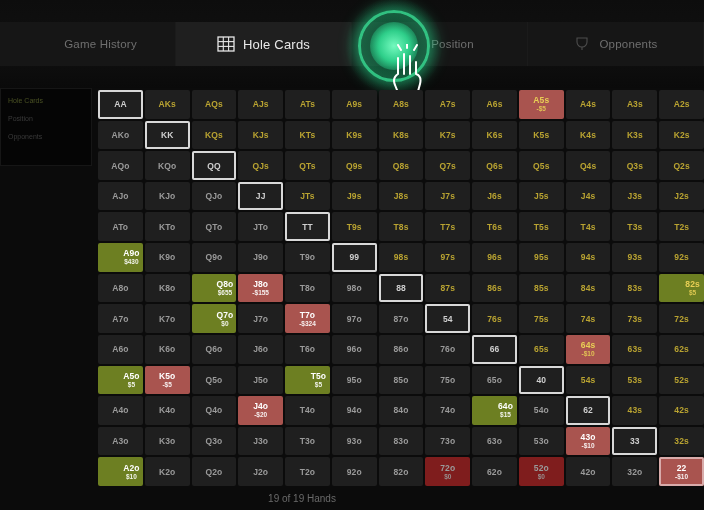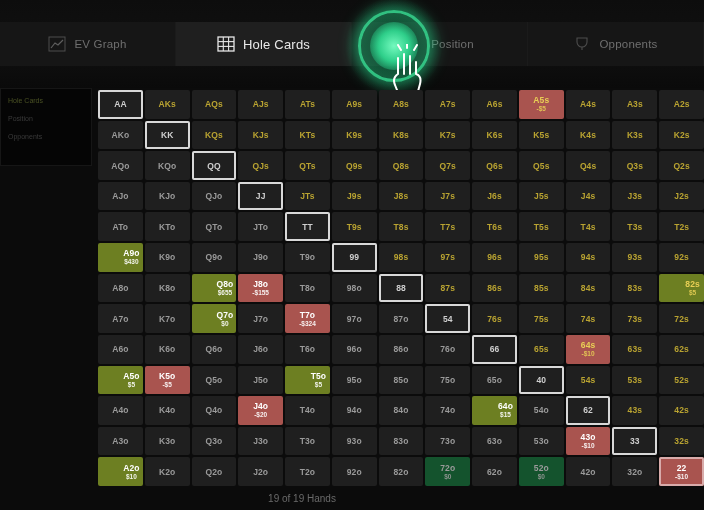--- a/index.html
+++ b/index.html
@@ -107,21 +107,21 @@
   .cell .amt  { font-size: 6.5px; line-height: 8px; font-weight: bold; opacity: .9; }
 
   .cell.pair   { color: #cfcfcf; }
   .cell.suited { color: #b9a331; }
   .cell.offs   { color: #9a9a9a; }
 
   .cell.pos { background: #6d7f22; color: #fff; padding-left: 22px; }
   .cell.pos .hand, .cell.pos .amt { color: #ffffff; }
   .cell.neg { background: #a9544f; color: #fff; }
   .cell.neg .hand, .cell.neg .amt { color: #ffffff; text-align: right; }
-  .cell.neutral-hi { background: #14532d; }
+  .cell.neutral-hi { background: #7f1d1d; }
 
   .cell.sel { outline: 2px solid #d8d8d8; outline-offset: -2px; z-index: 3; }
   .cell.sel-soft { outline: 2px solid rgba(232,200,200,0.75); outline-offset: -2px; z-index: 3; }
 
   
   .cell.pos.suited .hand, .cell.neg.suited .hand { color: #e8cf55; }
   .cell.pos.suited .amt,  .cell.neg.suited .amt  { color: #e8cf55; }
 
   
   #footer {
@@ -135,30 +135,25 @@
     background: #0b0b0b;
   }
 </style>
 </head>
 <body>
 
 <div id="app">
 
   <div id="topbar">
 
-
     <div class="tab">
-      <span class="tab-icon">
-        <svg viewBox="0 0 18 16" width="18" height="16">
-            <rect x="1" y="1" width="16" height="14" fill="none" stroke="#7a7a7a" stroke-width="1"></rect>
-            <polyline points="3,12 7,7 10,9 15,4" fill="none" stroke="#9a9a9a" stroke-width="1.2"></polyline>
-          </svg>
-      </span>
-      <span class="tab-label">EV Graph</span>
+      <span class="tab-icon"></span>
+      <span class="tab-label">Game History</span>
     </div>
+
 
     <div class="tab active">
       <span class="tab-icon">
         <svg viewBox="0 0 18 16" width="18" height="16">
           <rect x="1" y="1" width="16" height="14" fill="none" stroke="#e6e6e6" stroke-width="1.3"></rect>
           <line x1="6.3" y1="1" x2="6.3" y2="15" stroke="#e6e6e6" stroke-width="1.1"></line>
           <line x1="11.6" y1="1" x2="11.6" y2="15" stroke="#e6e6e6" stroke-width="1.1"></line>
           <line x1="1" y1="5.6" x2="17" y2="5.6" stroke="#e6e6e6" stroke-width="1.1"></line>
           <line x1="1" y1="10.4" x2="17" y2="10.4" stroke="#e6e6e6" stroke-width="1.1"></line>
         </svg>

